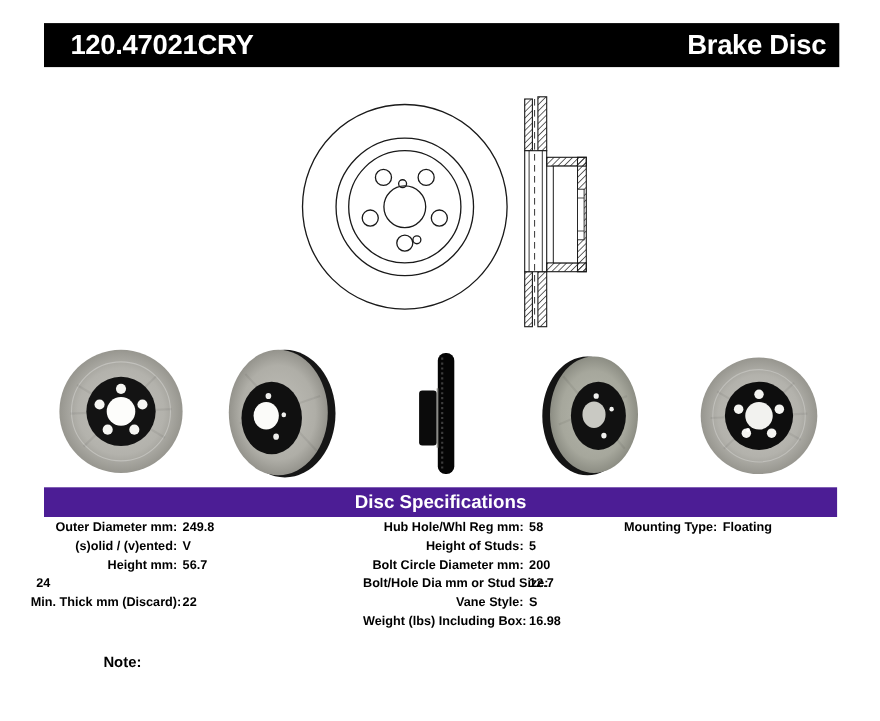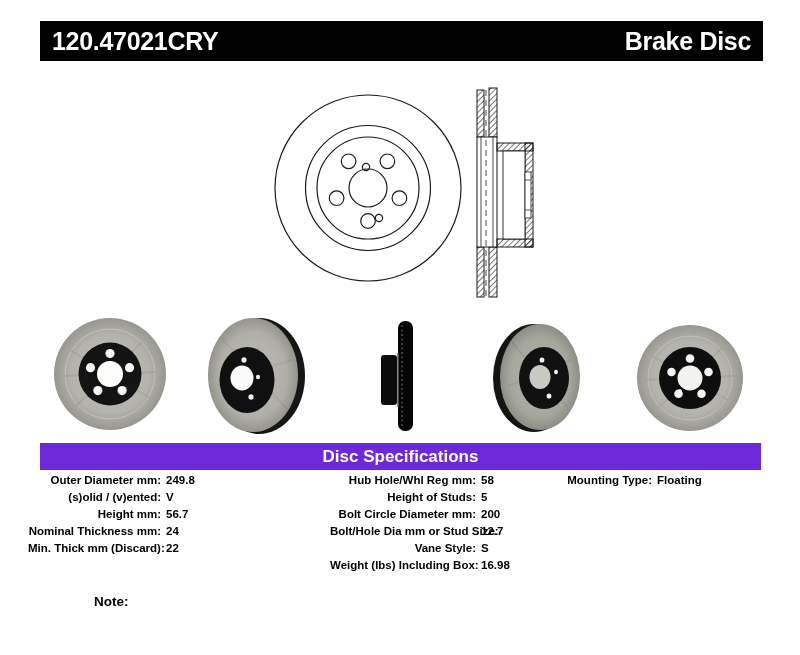--- a/index.html
+++ b/index.html
@@ -1,26 +1,26 @@
 <!DOCTYPE html>
 <html><head>
 <meta charset="utf-8">
 <style>
   html,body{margin:0;padding:0;background:#fff;}
   .page{position:relative;width:800px;height:655px;background:#fff;overflow:hidden;
         font-family:"Liberation Sans",sans-serif;color:#000;}
   
   .topbar{position:absolute;left:40px;top:21px;width:723px;height:40px;background:#000;
           display:flex;align-items:center;justify-content:space-between;box-sizing:border-box;
-          padding:0 12px 0 12px;}
+          padding:0 12px 0 24px;}
   .topbar span{color:#fff;font-weight:bold;font-size:25px;letter-spacing:-0.3px;white-space:nowrap;}
   
   .abs{position:absolute;}
   
-  .specbar{position:absolute;left:40px;top:443px;width:721px;height:27px;background:#6d28d9;
+  .specbar{position:absolute;left:40px;top:443px;width:721px;height:27px;background:#4c1d95;
            display:flex;align-items:center;justify-content:center;}
   .specbar span{color:#fff;font-weight:bold;font-size:17px;}
   
   .spec-col{position:absolute;top:472px;}
   .spec-row{display:flex;height:17px;line-height:17px;font-size:11.5px;font-weight:bold;white-space:nowrap;}
   .spec-label{text-align:right;}
   .spec-value{margin-left:5px;text-align:left;}
   .col-left{left:28px;}  .col-left  .spec-label{width:133px;text-align:right;}
   .col-mid{left:285px;margin-left:45px;}  .col-mid   .spec-label{width:146px;}
   .col-right{left:550px;}.col-right .spec-label{width:102px;}
@@ -185,21 +185,20 @@
     </div>
     <div class="spec-row">
       <span class="spec-label">(s)olid / (v)ented:</span>
       <span class="spec-value">V</span>
     </div>
     <div class="spec-row">
       <span class="spec-label">Height mm:</span>
       <span class="spec-value">56.7</span>
     </div>
     <div class="spec-row">
-      <span class="spec-label">Nominal Thickness mm:</span>
       <span class="spec-value">24</span>
     </div>
     <div class="spec-row">
       <span class="spec-label">Min. Thick mm (Discard):</span>
       <span class="spec-value">22</span>
     </div>
   </div>
 
   <div class="spec-col col-mid">
     <div class="spec-row">

